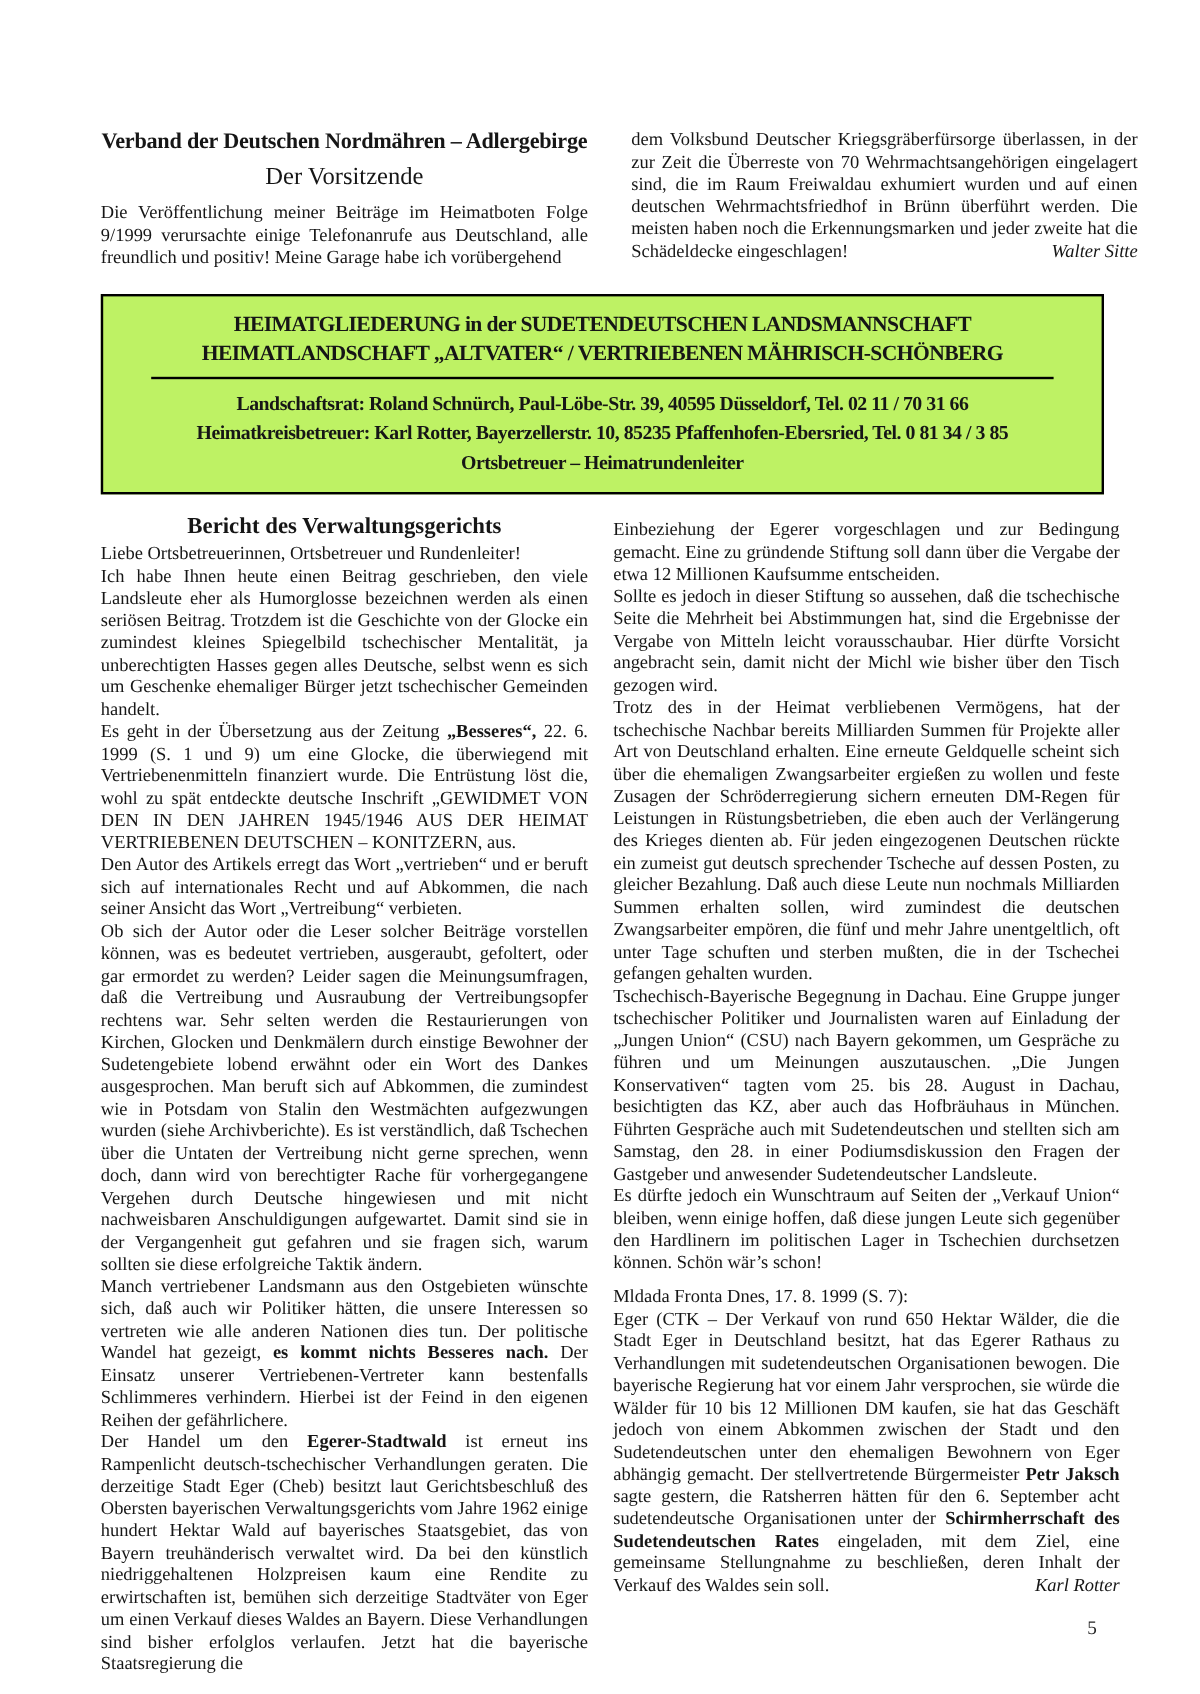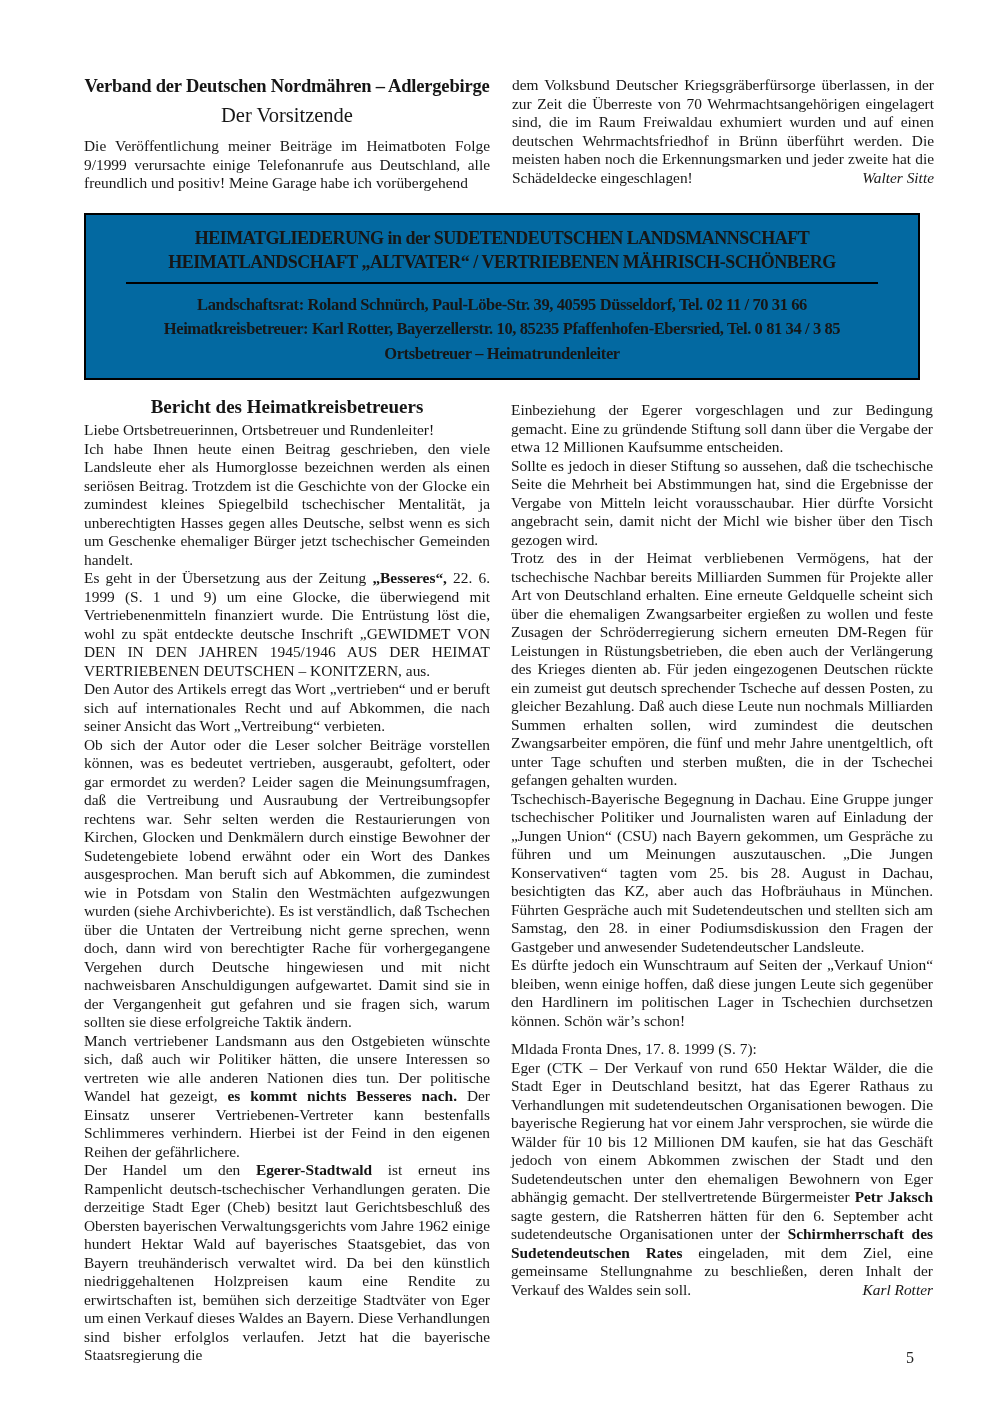--- a/index.html
+++ b/index.html
@@ -6,32 +6,32 @@
   html, body { margin: 0; padding: 0; }
   body {
     width: 1000px; height: 1412px;
     background: #ffffff;
     font-family: "Liberation Serif", "DejaVu Serif", serif;
     color: #161616;
   }
   .page { position: relative; width: 1000px; height: 1412px; overflow: hidden; background: #fff; }
 
   
-  .top-section { display: flex; margin: 76px 72px 0 84px; gap: 22px; }
+  .top-section { display: flex; margin: 108px 72px 0 84px; gap: 36px; }
   .top-col-left  { width: 406px; flex: 0 0 406px; }
   .top-col-right { width: 422px; flex: 0 0 422px; }
   .article-title1 { font-size: 18.5px; font-weight: bold; text-align: center; margin: 0 0 7px; letter-spacing: -0.2px; }
   .article-title2 { font-size: 20.5px; font-weight: normal; text-align: center; margin: 0 0 10px; }
   .body-text {
     font-size: 15.4px; line-height: 18.5px; margin: 0;
     text-align: justify; hyphens: auto; -webkit-hyphens: auto;
   }
 
   
-  .info-box { margin: 20px 80px 0 84px; border: 2.5px solid #000; padding: 11px 18px 12px; background: #0369a1; }
+  .info-box { margin: 20px 80px 0 84px; border: 2.5px solid #000; padding: 11px 18px 12px; background: #bef264; }
   .box-title div {
     text-align: center; font-weight: bold; font-size: 18px;
     letter-spacing: -0.5px; white-space: nowrap; line-height: 24px;
   }
   .box-rule { border: none; border-top: 2.2px solid #000; margin: 8px 22px 9px; }
   .box-contacts div {
     text-align: center; font-weight: bold; font-size: 16.5px;
     letter-spacing: -0.4px; white-space: nowrap; line-height: 24.5px;
   }
 
@@ -79,21 +79,21 @@
     <hr class="box-rule">
     <div class="box-contacts">
       <div>Landschaftsrat: Roland Schnürch, Paul-Löbe-Str. 39, 40595 Düsseldorf, Tel. 02 11 / 70 31 66</div>
       <div>Heimatkreisbetreuer: Karl Rotter, Bayerzellerstr. 10, 85235 Pfaffenhofen-Ebersried, Tel. 0 81 34 / 3 85</div>
       <div>Ortsbetreuer – Heimatrundenleiter</div>
     </div>
   </section>
 
   <section class="columns">
     <div class="col-left">
-      <h4 class="col-heading">Bericht des Heimatkreisbetreuers</h4>
+      <h4 class="col-heading">Bericht des Verwaltungsgerichts</h4>
       <p><span>Liebe Ortsbetreuerinnen, Ortsbetreuer und Rundenleiter!</span></p>
       <p><span>Ich habe Ihnen heute einen Beitrag geschrieben, den viele Landsleute eher als Humorglosse bezeichnen werden als einen seriösen Beitrag. Trotzdem ist die Geschichte von der Glocke ein zumindest kleines Spiegelbild tschechischer Mentalität, ja unberechtigten Hasses gegen alles Deutsche, selbst wenn es sich um Geschenke ehemaliger Bürger jetzt tschechischer Gemeinden handelt.</span></p>
       <p><span>Es geht in der Übersetzung aus der Zeitung </span><span class="seg-b">„Besseres“,</span><span> 22. 6. 1999 (S. 1 und 9) um eine Glocke, die überwiegend mit Vertriebenenmitteln finanziert wurde. Die Entrüstung löst die, wohl zu spät entdeckte deutsche Inschrift „GEWIDMET VON DEN IN DEN JAHREN 1945/1946 AUS DER HEIMAT VERTRIEBENEN DEUTSCHEN – KONITZERN, aus.</span></p>
       <p><span>Den Autor des Artikels erregt das Wort „vertrieben“ und er beruft sich auf internationales Recht und auf Abkommen, die nach seiner Ansicht das Wort „Vertreibung“ verbieten.</span></p>
       <p><span>Ob sich der Autor oder die Leser solcher Beiträge vorstellen können, was es bedeutet vertrieben, ausgeraubt, gefoltert, oder gar ermordet zu werden? Leider sagen die Meinungsumfragen, daß die Vertreibung und Ausraubung der Vertreibungsopfer rechtens war. Sehr selten werden die Restaurierungen von Kirchen, Glocken und Denkmälern durch einstige Bewohner der Sudetengebiete lobend erwähnt oder ein Wort des Dankes ausgesprochen. Man beruft sich auf Abkommen, die zumindest wie in Potsdam von Stalin den Westmächten aufgezwungen wurden (siehe Archivberichte). Es ist verständlich, daß Tschechen über die Untaten der Vertreibung nicht gerne sprechen, wenn doch, dann wird von berechtigter Rache für vorhergegangene Vergehen durch Deutsche hingewiesen und mit nicht nachweisbaren Anschuldigungen aufgewartet. Damit sind sie in der Vergangenheit gut gefahren und sie fragen sich, warum sollten sie diese erfolgreiche Taktik ändern.</span></p>
       <p><span>Manch vertriebener Landsmann aus den Ostgebieten wünschte sich, daß auch wir Politiker hätten, die unsere Interessen so vertreten wie alle anderen Nationen dies tun. Der politische Wandel hat gezeigt, </span><span class="seg-b">es kommt nichts Besseres nach.</span><span> Der Einsatz unserer Vertriebenen-Vertreter kann bestenfalls Schlimmeres verhindern. Hierbei ist der Feind in den eigenen Reihen der gefährlichere.</span></p>
       <p><span>Der Handel um den </span><span class="seg-b">Egerer-Stadtwald</span><span> ist erneut ins Rampenlicht deutsch-tschechischer Verhandlungen geraten. Die derzeitige Stadt Eger (Cheb) besitzt laut Gerichtsbeschluß des Obersten bayerischen Verwaltungsgerichts vom Jahre 1962 einige hundert Hektar Wald auf bayerisches Staatsgebiet, das von Bayern treuhänderisch verwaltet wird. Da bei den künstlich niedriggehaltenen Holzpreisen kaum eine Rendite zu erwirtschaften ist, bemühen sich derzeitige Stadtväter von Eger um einen Verkauf dieses Waldes an Bayern. Diese Verhandlungen sind bisher erfolglos verlaufen. Jetzt hat die bayerische Staatsregierung die</span></p>
     </div>
     <div class="col-right">
       <p><span>Einbeziehung der Egerer vorgeschlagen und zur Bedingung gemacht. Eine zu gründende Stiftung soll dann über die Vergabe der etwa 12 Millionen Kaufsumme entscheiden.</span></p>

